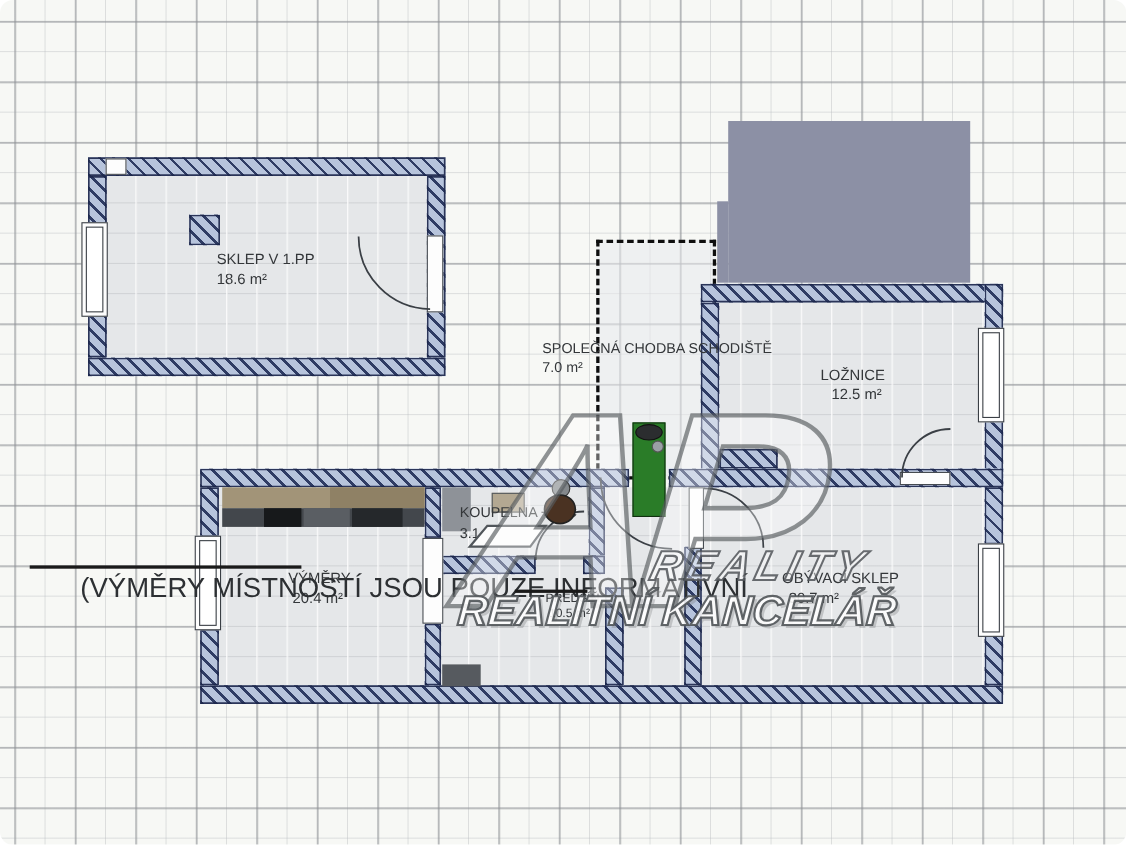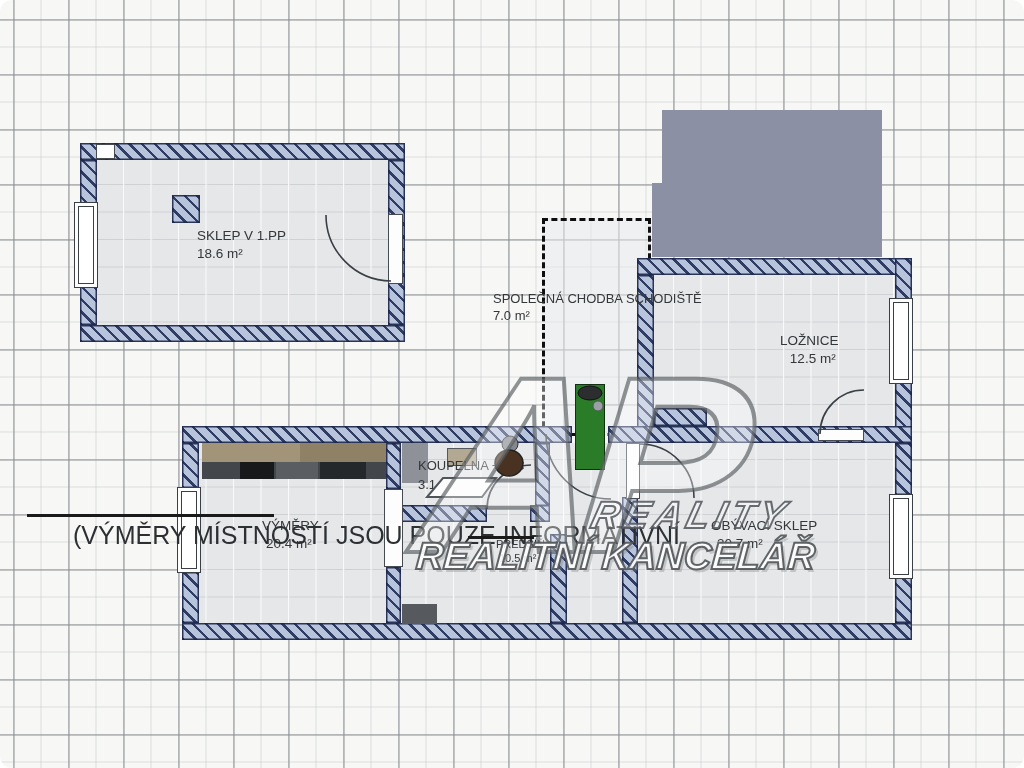--- a/index.html
+++ b/index.html
@@ -137,25 +137,25 @@
     <circle cx="510" cy="444" r="8" fill="#84888c" stroke="#333" stroke-width="1"></circle>
     <ellipse cx="509" cy="463" rx="14" ry="13" fill="#4a3222" stroke="#222" stroke-width="1.5"></ellipse>
     <ellipse cx="590" cy="393" rx="12" ry="7" fill="#2b2d2f" stroke="#111" stroke-width="1"></ellipse>
     <circle cx="598" cy="406" r="5" fill="#9aa0a5" stroke="#555" stroke-width="1"></circle>
   </svg>
 
   <div class="rlabel" style="left:197px;top:227px;">
     <span>SKLEP V 1.PP</span>
     <span>18.6 m²</span>
   </div>
-  <div class="rlabel" style="left:493px;top:291px;font-size:13px;">
+  <div class="rlabel" style="left:493px;top:309px;font-size:13px;">
     <span>SPOLEČNÁ CHODBA SCHODIŠTĚ</span>
     <span>7.0 m²</span>
   </div>
-  <div class="rlabel" style="left:780px;top:332px;">
+  <div class="rlabel" style="left:746px;top:332px;">
     <span>LOŽNICE</span>
     <span style="margin-left:7px;text-align:center;">12.5 m²</span>
   </div>
   <div class="rlabel" style="left:262px;top:517px;">
     <span>VÝMĚRY</span>
     <span style="margin-left:4px;">20.4 m²</span>
   </div>
   <div class="rlabel" style="left:418px;top:457px;font-size:13px;line-height:1.45;">
     <span>KOUPELNA + WC</span>
     <span>3.1 m²</span>

